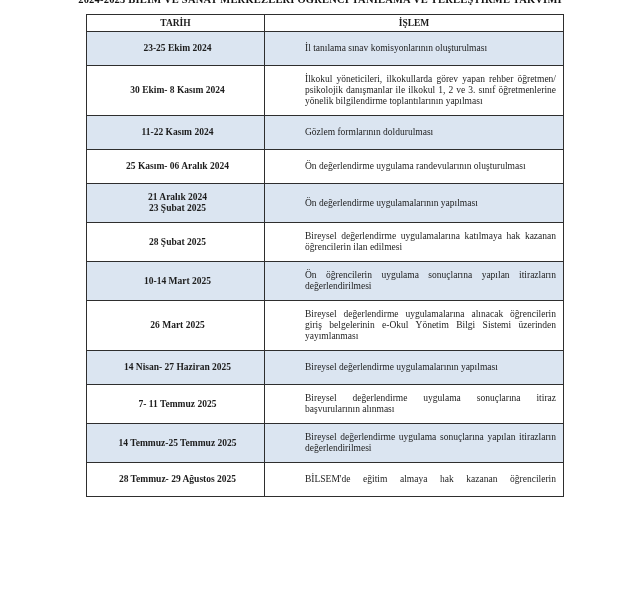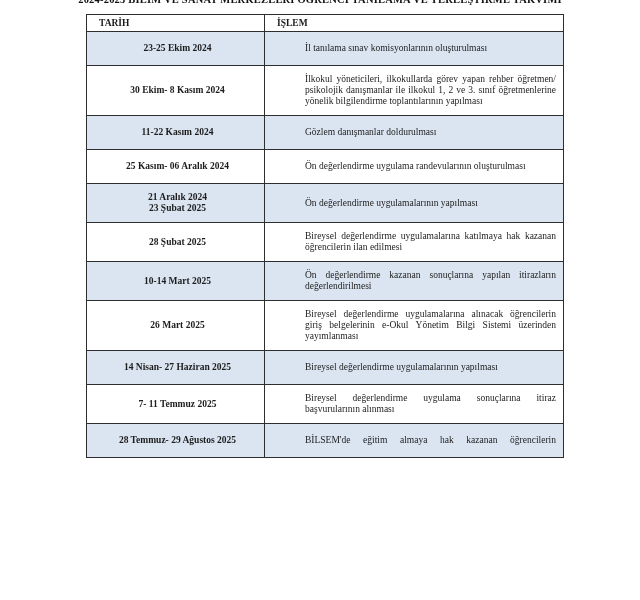--- a/index.html
+++ b/index.html
@@ -47,22 +47,22 @@
     border: 1px solid #2e2e2e;
     vertical-align: middle;
     font-size: 9.5px;
     line-height: 11px;
     color: #1c1c1c;
   }
   col.c-date { width: 178px; }
   col.c-op   { width: 299px; }
   thead td {
     height: 12px;
-    padding: 2px 12px;
-    text-align: left;
+    padding: 2px 4px;
+    text-align: center;
     font-weight: bold;
     font-size: 10px;
     color: #000000;
     background: #ffffff;
   }
   tbody td {
     height: 17px;
     padding: 8px 7px;
   }
   td.date-cell {
@@ -107,50 +107,54 @@
       <tr>
         <td class="date-cell">23-25 Ekim 2024</td>
         <td class="op-cell">İl tanılama sınav komisyonlarının oluşturulması</td>
       </tr>
       <tr>
         <td class="date-cell">30 Ekim- 8 Kasım 2024</td>
         <td class="op-cell">İlkokul yöneticileri, ilkokullarda görev yapan rehber öğretmen/ psikolojik danışmanlar ile ilkokul 1, 2 ve 3. sınıf öğretmenlerine yönelik bilgilendirme toplantılarının yapılması</td>
       </tr>
       <tr>
         <td class="date-cell">11-22 Kasım 2024</td>
-        <td class="op-cell">Gözlem danışmanlar doldurulması</td>
+        <td class="op-cell">Gözlem formlarının doldurulması</td>
       </tr>
       <tr>
         <td class="date-cell">25 Kasım- 06 Aralık 2024</td>
         <td class="op-cell">Ön değerlendirme uygulama randevularının oluşturulması</td>
       </tr>
       <tr>
         <td class="date-cell">21 Aralık 2024
 23 Şubat 2025</td>
         <td class="op-cell">Ön değerlendirme uygulamalarının yapılması</td>
       </tr>
       <tr>
         <td class="date-cell">28 Şubat 2025</td>
         <td class="op-cell">Bireysel değerlendirme uygulamalarına katılmaya hak kazanan öğrencilerin ilan edilmesi</td>
       </tr>
       <tr>
         <td class="date-cell">10-14 Mart 2025</td>
-        <td class="op-cell">Ön değerlendirme kazanan sonuçlarına yapılan itirazların değerlendirilmesi</td>
+        <td class="op-cell">Ön öğrencilerin uygulama sonuçlarına yapılan itirazların değerlendirilmesi</td>
       </tr>
       <tr>
         <td class="date-cell">26 Mart 2025</td>
         <td class="op-cell">Bireysel değerlendirme uygulamalarına alınacak öğrencilerin giriş belgelerinin e-Okul Yönetim Bilgi Sistemi üzerinden yayımlanması</td>
       </tr>
       <tr>
         <td class="date-cell">14 Nisan- 27 Haziran 2025</td>
         <td class="op-cell">Bireysel değerlendirme uygulamalarının yapılması</td>
       </tr>
       <tr>
         <td class="date-cell">7- 11 Temmuz 2025</td>
         <td class="op-cell">Bireysel değerlendirme uygulama sonuçlarına itiraz başvurularının alınması</td>
       </tr>
       <tr>
+        <td class="date-cell">14 Temmuz-25 Temmuz 2025</td>
+        <td class="op-cell">Bireysel değerlendirme uygulama sonuçlarına yapılan itirazların değerlendirilmesi</td>
+      </tr>
+      <tr>
         <td class="date-cell">28 Temmuz- 29 Ağustos 2025</td>
         <td class="op-cell cut">BİLSEM'de eğitim almaya hak kazanan öğrencilerin</td>
       </tr>
     </tbody>
   </table>
 </div>
 
 </body></html>

